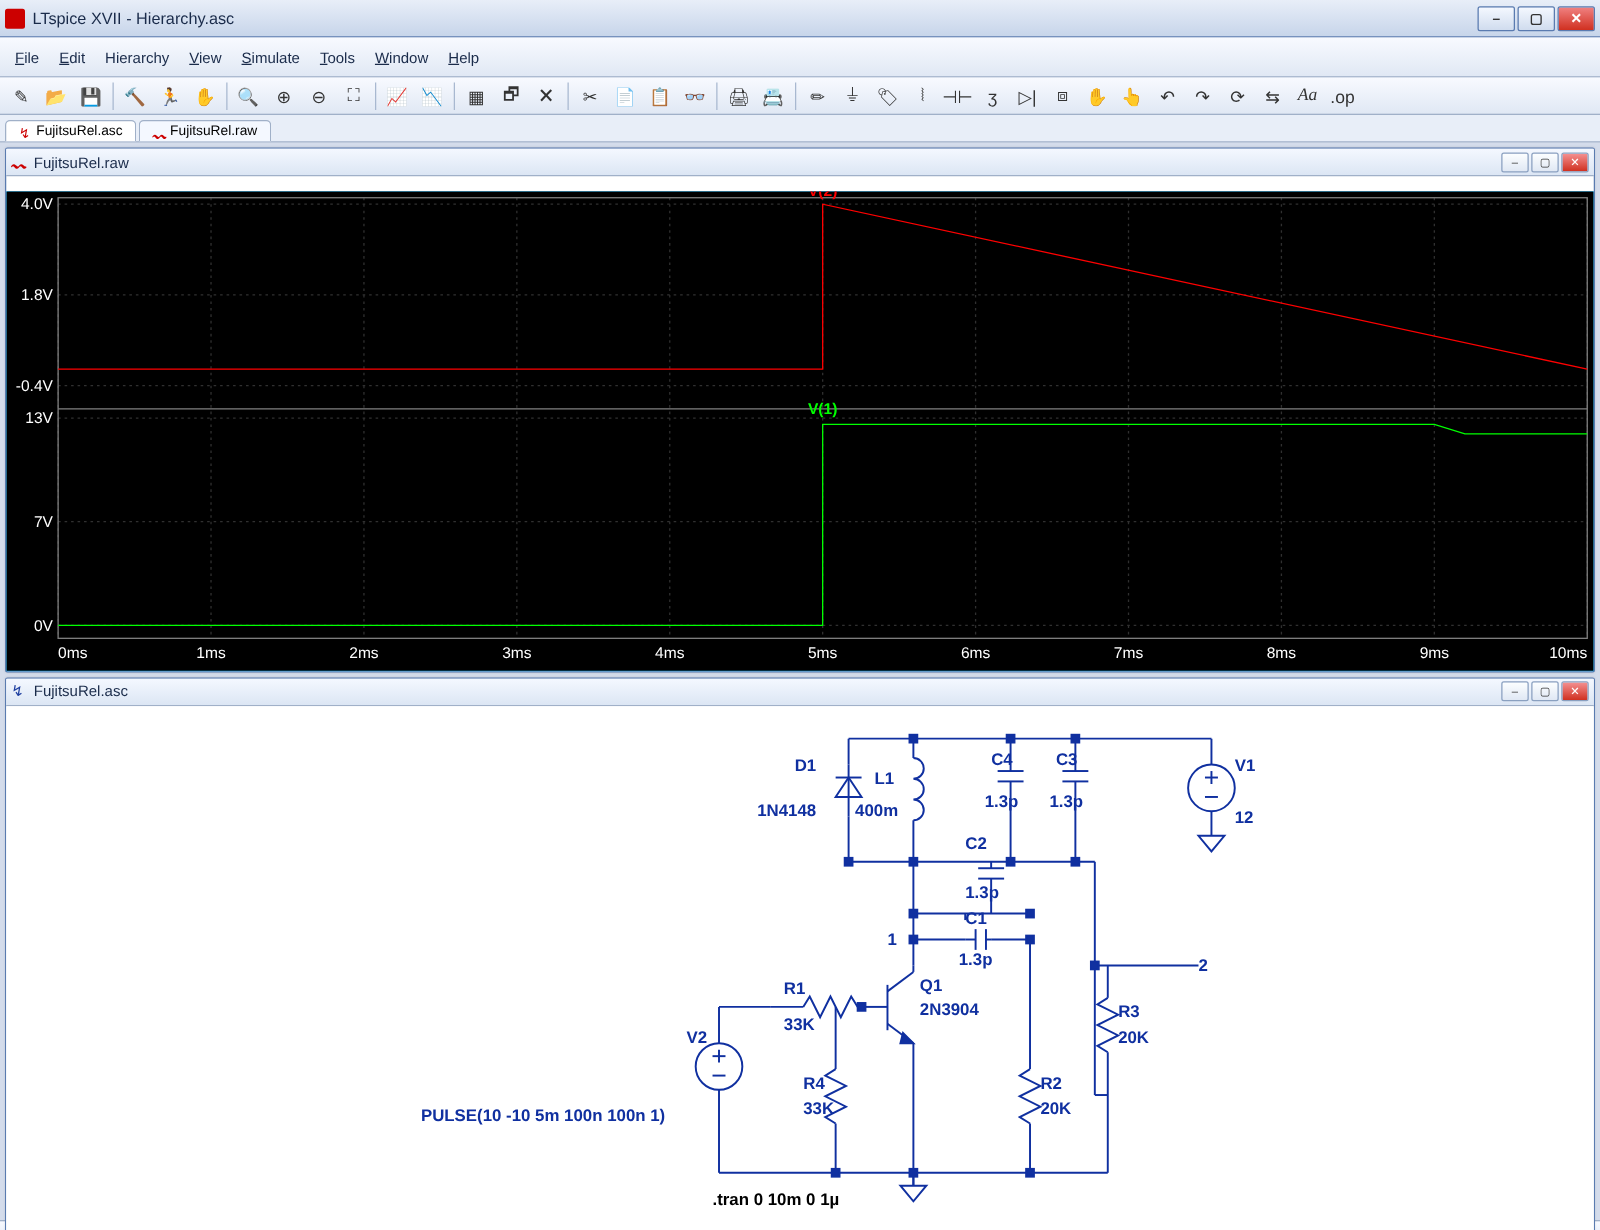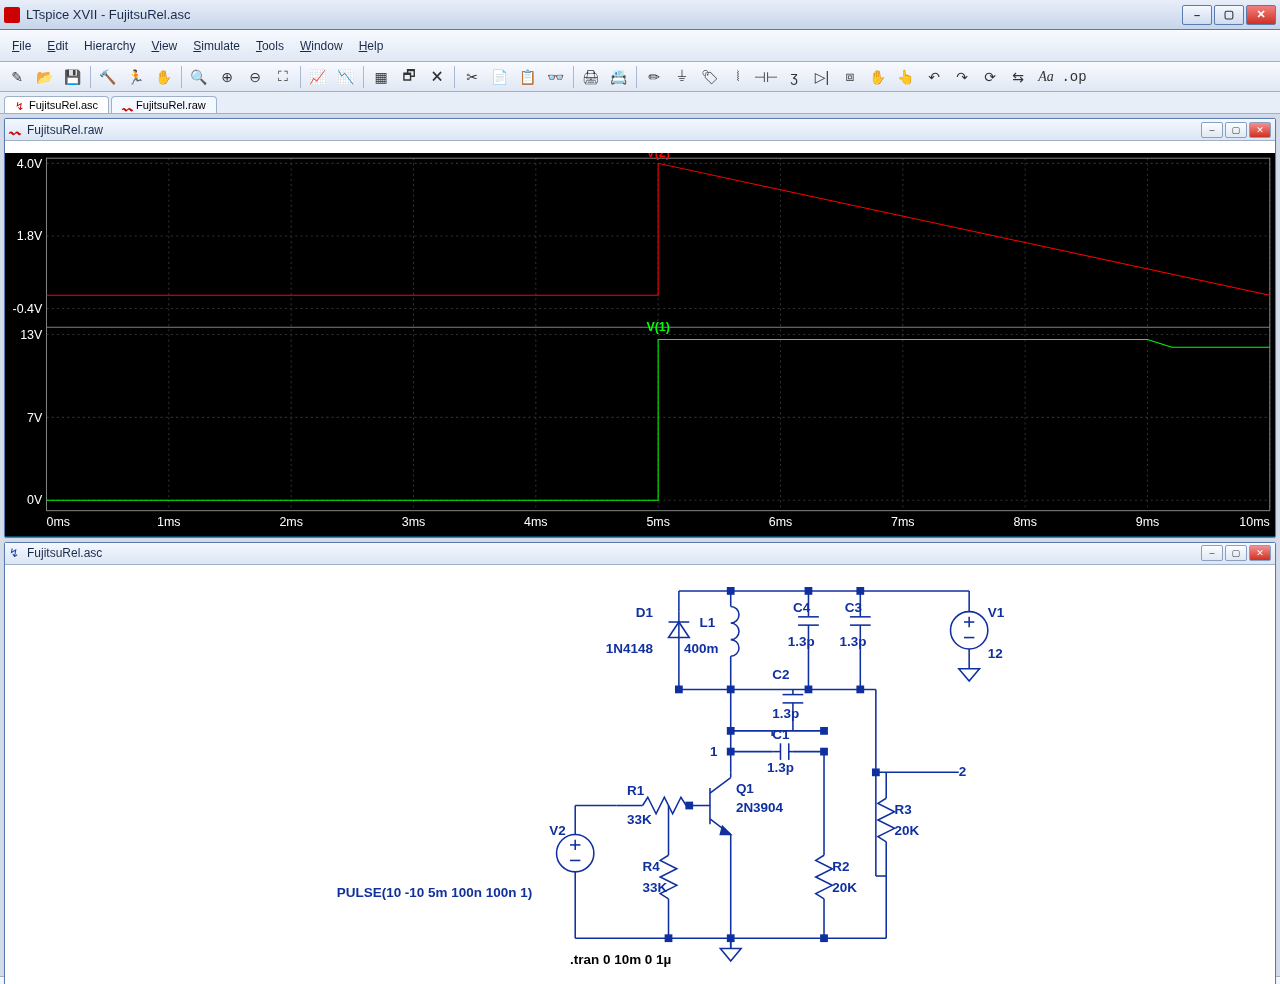--- a/index.html
+++ b/index.html
@@ -58,21 +58,21 @@
 
 .ico-new { color:#c00; }
 .ico-open { color:#caa000; }
 .ico-save { color:#4060a0; }
 </style>
 </head>
 <body>
 
 <div class="titlebar">
   <div class="app-icon"></div>
-  <div class="title">LTspice XVII - FujitsuRel.asc</div>
+  <div class="title">LTspice XVII - Hierarchy.asc</div>
   <div class="win-btns">
     <div class="win-btn">–</div>
     <div class="win-btn">▢</div>
     <div class="win-btn close">✕</div>
   </div>
 </div>
 
 <div class="menubar">
   <div class="menu-item"><span class="u">F</span><span>ile</span></div>
   <div class="menu-item"><span class="u">E</span>dit</div>
@@ -121,21 +121,21 @@
   <div class="tool-btn">ʒ</div>
   <div class="tool-btn">▷|</div>
   <div class="tool-btn">⧈</div>
   <div class="tool-btn">✋</div>
   <div class="tool-btn">👆</div>
   <div class="tool-btn">↶</div>
   <div class="tool-btn">↷</div>
   <div class="tool-btn">⟳</div>
   <div class="tool-btn">⇆</div>
   <div class="tool-btn" style="font-style:italic;font-family:Liberation Serif, serif">Aa</div>
-  <div class="tool-btn" style="font-family:Liberation Mono, monospace">.op</div>
+  <div class="tool-btn" style="font-family:Liberation Sans, sans-serif">.op</div>
 </div>
 
 <div class="doctabs">
   <div class="doctab active">
     <span class="tab-ico" style="color:#c00">↯</span>
     <span>FujitsuRel.asc</span>
   </div>
   <div class="doctab">
     <span class="tab-ico" style="color:#c00">〰</span>
     <span>FujitsuRel.raw</span>

